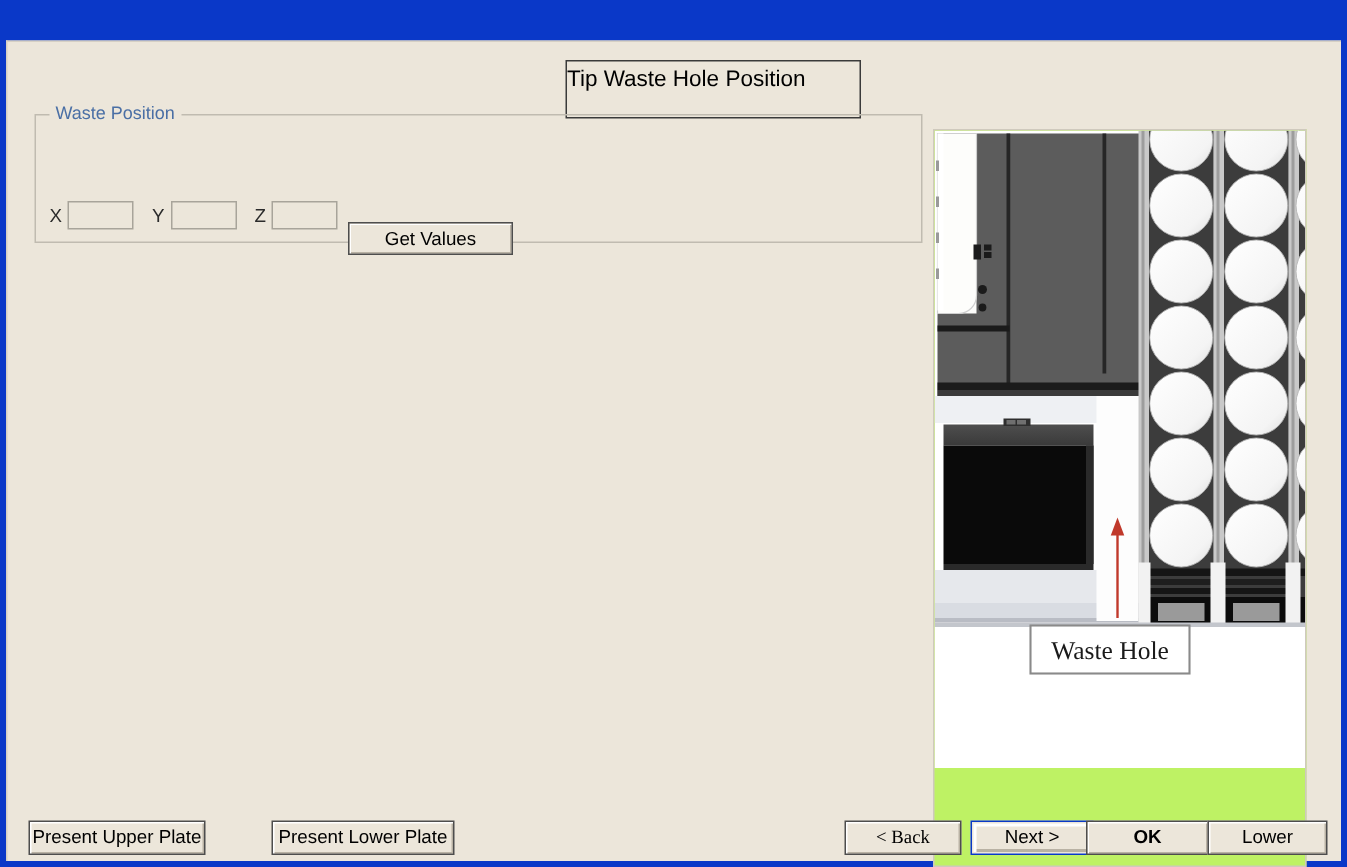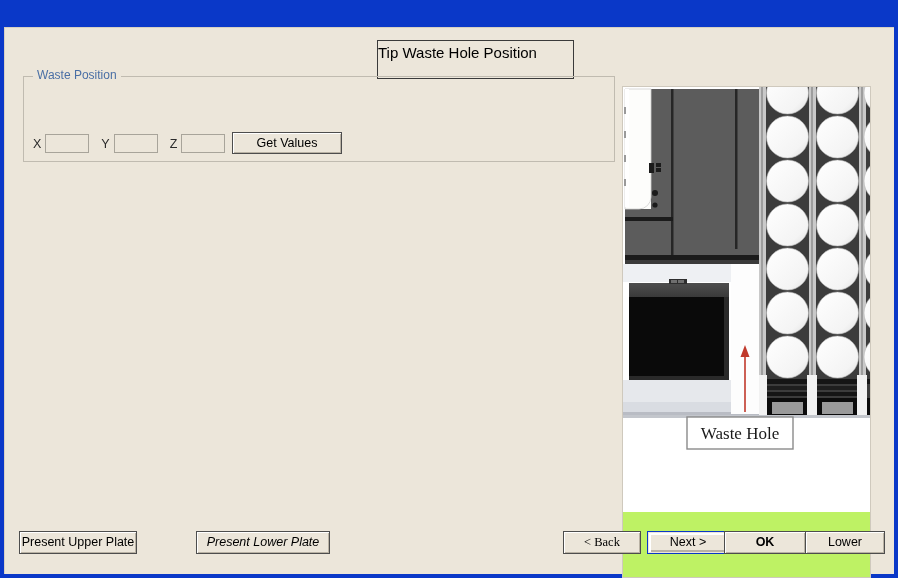--- a/index.html
+++ b/index.html
@@ -205,35 +205,36 @@
     font-size: 12.5px;
     color: #000000;
     text-align: center;
     white-space: nowrap;
     cursor: default;
     padding: 0;
     line-height: 1;
     display: flex;
     align-items: center;
     justify-content: center;
+    margin-top: 16px;
   }
   .btn-getvalues {
     position: absolute;
     left: 208px;
     top: 55px;
     width: 110px;
     height: 22px;
   }
 
   .btn-bottom {
     position: absolute;
     height: 23px;
   }
   #btn-upper-plate { left: 14px;  top: 503px; width: 118px; }
-  #btn-lower-plate { left: 191px; top: 503px; width: 134px; font-style: italic; }
+  #btn-lower-plate { left: 176px; top: 503px; width: 122px; }
   #btn-back        { left: 558px; top: 503px; width: 78px; font-family: Liberation Serif, serif;  }
   #btn-next        { left: 642px; top: 503px; width: 82px;  }
   #btn-ok          { left: 719px; top: 503px; width: 82px; font-weight: bold;  }
   #btn-cancel      { left: 800px; top: 503px; width: 80px;  }
 
   
   .btn-default {
     border: 1px solid #0a38c8;
     box-shadow: inset 0 0 0 1px #ece6da, inset 1px 1px 0 2px #ffffff, inset -1px -1px 0 2px #b9b2a4;
   }

